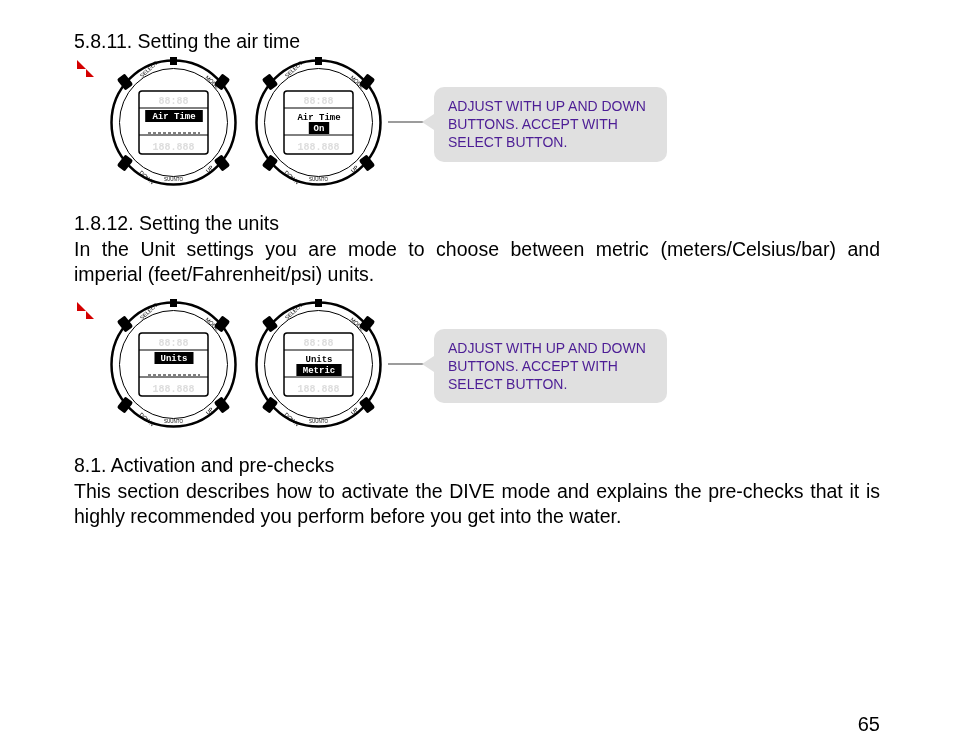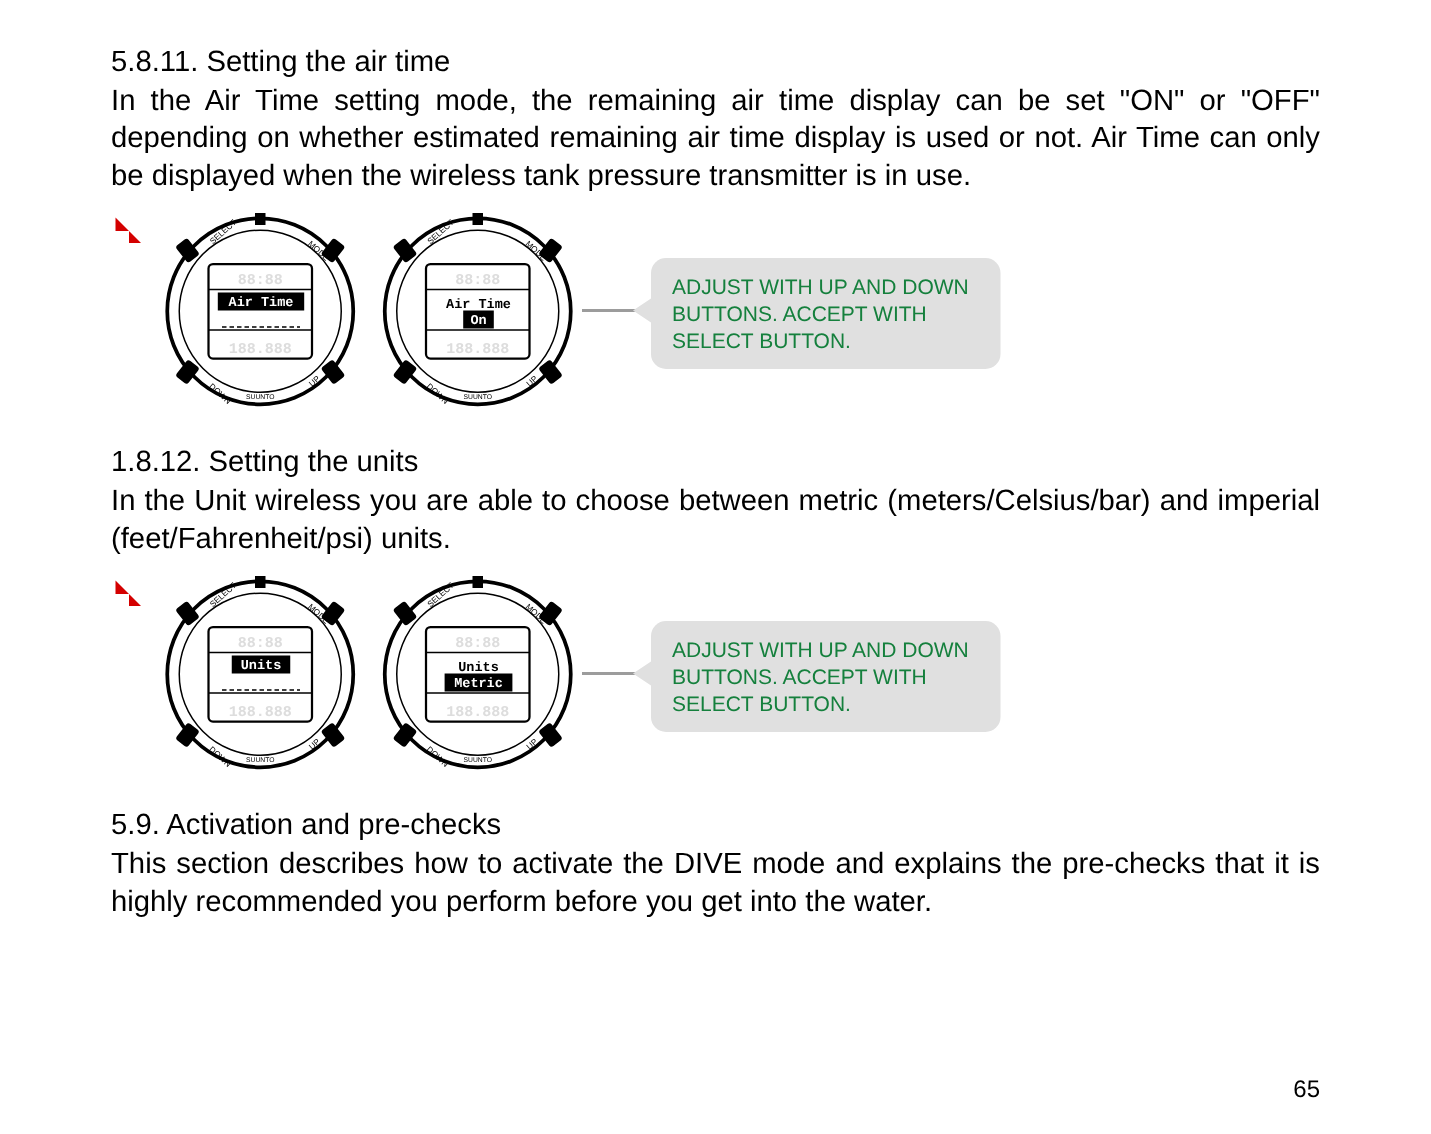--- a/index.html
+++ b/index.html
@@ -21,21 +21,21 @@
   .watch-wrap{display:flex;gap:10px}
   .watch{width:135px;height:135px;position:relative;flex:0 0 auto}
   .callout{
     position:relative;
     background:#e0e0e0;
     border-radius:10px;
     padding:10px 14px 10px 14px;
     font-size:14px;line-height:1.3;
     margin-top:32px;
     margin-left:38px;
-    color:#15803d;
+    color:#4c1d95;
     width:205px;
   }
   .callout:before{
     content:"";
     position:absolute;
     left:-46px;top:34px;
     width:46px;height:2px;
     background:#9c9c9c;
   }
   .callout:after{
@@ -43,31 +43,30 @@
     position:absolute;
     left:-12px;top:27px;
     width:0;height:0;
     border-top:8px solid transparent;
     border-bottom:8px solid transparent;
     border-right:12px solid #e0e0e0;
   }
   .pagenum{
     position:absolute;
     right:74px;bottom:20px;
-    font-size:16px;
+    font-size:20px;
   }
   
   .lcd-text{font-family:"Courier New",monospace;font-weight:bold}
 </style>
 </head>
 <body>
 
 <div class="section">
   <p class="heading">5.8.11. Setting the air time</p>
-  <p class="para">In the Air Time setting mode, the remaining air time display can be set "ON" or "OFF" depending on whether estimated remaining air time display is used or not. Air Time can only be displayed when the wireless tank pressure transmitter is in use.</p>
   <div class="figrow">
     <div class="arrow">
       <svg width="22" height="22" viewBox="0 0 22 22">
           <polygon points="3,3 20,20 12,20 12,12 3,12" fill="#d40000"></polygon>
         </svg>
     </div>
     <div class="watch-wrap">
       <div class="watch"><svg width="135" height="135" viewBox="0 0 135 135">
     <circle cx="67.5" cy="67.5" r="62" fill="#fff" stroke="#000" stroke-width="2.5"></circle>
     <circle cx="67.5" cy="67.5" r="54" fill="none" stroke="#000" stroke-width="1"></circle>
@@ -120,21 +119,21 @@
     <rect x="57.8" y="67" width="20.4" height="12" fill="#000"></rect>
             <text x="68" y="76" text-anchor="middle" class="lcd-text" font-size="9" fill="#fff">On</text>
   </svg></div>
     </div>
     <div class="callout">ADJUST WITH UP AND DOWN BUTTONS.  ACCEPT WITH SELECT BUTTON.</div>
   </div>
 </div>
 
 <div class="section">
   <p class="heading">1.8.12. Setting the units</p>
-  <p class="para">In the Unit wireless you are able to choose between metric (meters/Celsius/bar) and imperial (feet/Fahrenheit/psi) units.</p>
+  <p class="para">In the Unit settings you are mode to choose between metric (meters/Celsius/bar) and imperial (feet/Fahrenheit/psi) units.</p>
   <div class="figrow">
     <div class="arrow">
       <svg width="22" height="22" viewBox="0 0 22 22">
           <polygon points="3,3 20,20 12,20 12,12 3,12" fill="#d40000"></polygon>
         </svg>
     </div>
     <div class="watch-wrap">
       <div class="watch"><svg width="135" height="135" viewBox="0 0 135 135">
     <circle cx="67.5" cy="67.5" r="62" fill="#fff" stroke="#000" stroke-width="2.5"></circle>
     <circle cx="67.5" cy="67.5" r="54" fill="none" stroke="#000" stroke-width="1"></circle>
@@ -186,17 +185,17 @@
     <text x="68" y="65" text-anchor="middle" class="lcd-text" font-size="9" fill="#000">Units</text>
     <rect x="45.4" y="67" width="45.2" height="12" fill="#000"></rect>
             <text x="68" y="76" text-anchor="middle" class="lcd-text" font-size="9" fill="#fff">Metric</text>
   </svg></div>
     </div>
     <div class="callout">ADJUST WITH UP AND DOWN BUTTONS. ACCEPT WITH SELECT BUTTON.</div>
   </div>
 </div>
 
 <div class="section">
-  <p class="heading">5.9. Activation and pre-checks</p>
+  <p class="heading">8.1. Activation and pre-checks</p>
   <p class="para">This section describes how to activate the DIVE mode and explains the pre-checks that it is highly recommended you perform before you get into the water.</p>
 </div>
 
 <div class="pagenum">65</div>
 
 </body></html>

